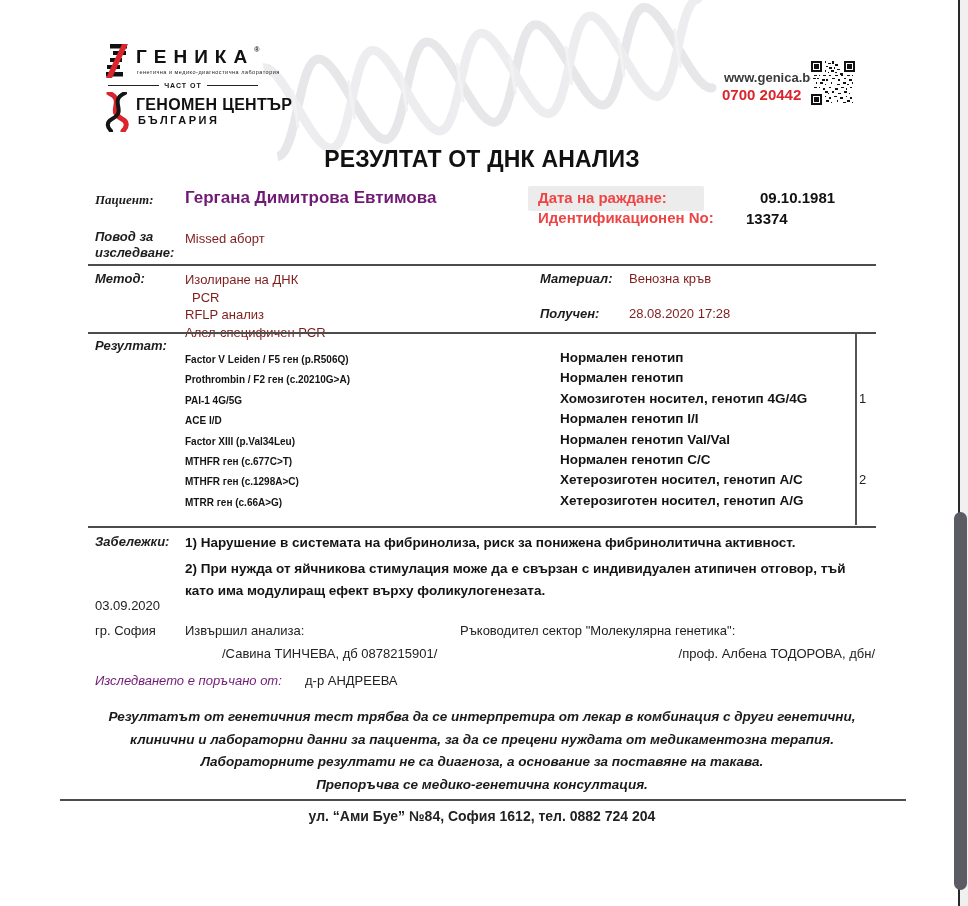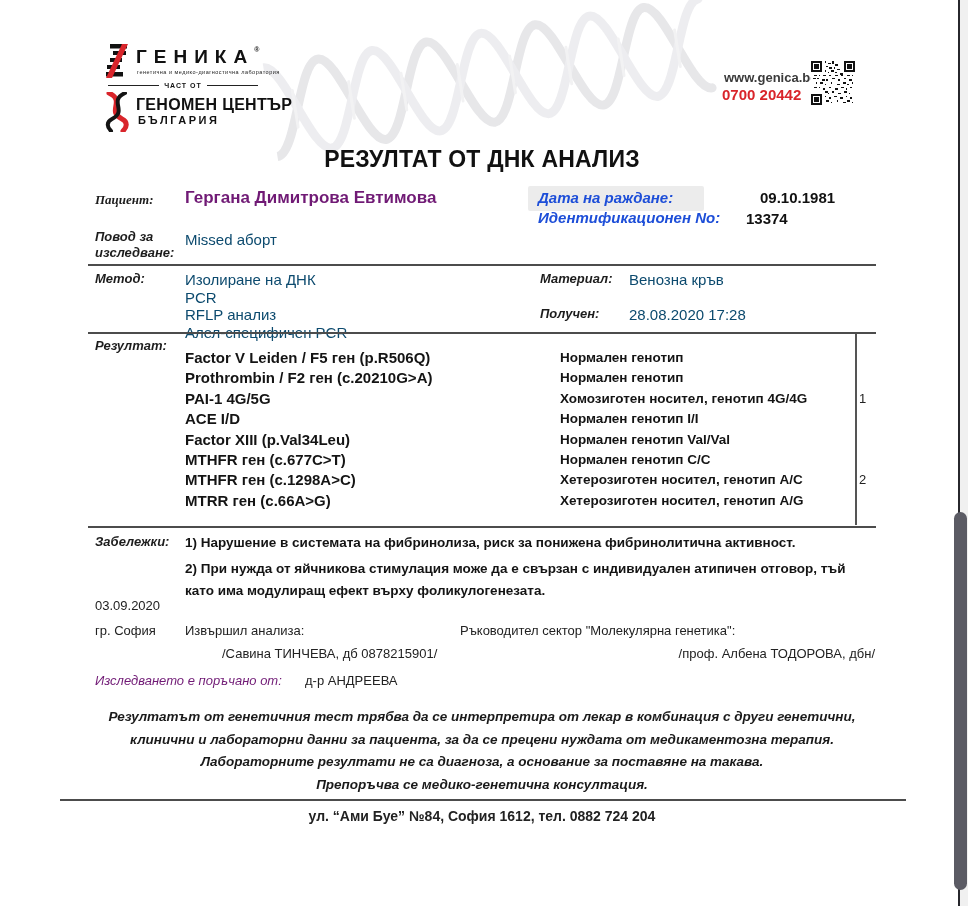--- a/index.html
+++ b/index.html
@@ -15,32 +15,32 @@
   .part-of .rule{flex:1;height:1.5px;background:#222;}
   .part-of .txt{font-size:7px;font-weight:bold;letter-spacing:1px;color:#111;white-space:nowrap;}
   .genomen-line1{font-weight:bold;font-size:16px;color:#111;letter-spacing:.3px;}
   .genomen-line2{font-weight:bold;font-size:11px;color:#111;letter-spacing:2.5px;}
   .website{font-weight:bold;font-size:13px;color:#3a3a3a;}
   .phone{font-weight:bold;font-size:15px;}
 
   
   .doc-title{font-weight:bold;font-size:23px;color:#111;text-align:center;letter-spacing:.2px;}
   .lbl{font-style:italic;font-weight:bold;font-size:13px;color:#1d1d1d;}
-  .val{font-size:15px;color:#0c4a6e;}
+  .val{font-size:13px;color:#7f1d1d;}
   .patient-name{font-size:17px;font-weight:bold;color:#701a75;}
-  .meta-lbl{font-weight:bold;font-size:15px;color:#1d4ed8;font-style:italic;}
+  .meta-lbl{font-weight:bold;font-size:15px;color:#ef4444;}
   .meta-val{font-weight:bold;font-size:15px;color:#111;}
   .hline{height:2px;background:#4c4c4c;}
   .vline{width:2px;background:#555;}
   .shade{background:#ececec;border-radius:2px;}
 
   
   #results-list{width:660px;}
   .result-row{position:relative;height:20.4px;line-height:20.4px;white-space:nowrap;}
-  .row-test{font-weight:bold;font-size:15px;color:#141414;}
+  .row-test{font-weight:bold;font-size:10px;color:#141414;}
   .row-result{position:absolute;left:375px;top:0;font-weight:bold;font-size:13.5px;color:#141414;}
   .row-note{position:absolute;left:674px;top:0;font-size:13px;color:#222;}
 
   
   .remark{font-weight:bold;font-size:13.5px;line-height:22px;color:#141414;margin-bottom:4px;width:690px;}
   .sign{font-size:13px;color:#222;}
   .lbl-plain-italic{font-style:italic;font-size:13px;color:#701a75;}
 
   
   .disclaimer{width:830px;text-align:center;font-weight:bold;font-style:italic;
@@ -144,21 +144,21 @@
   <div class="abs lbl" style="left:95px;top:229px;width:90px;line-height:16px;">Повод за изследване:</div>
   <div class="abs val" style="left:185px;top:231px;">Missed аборт</div>
 
   <div class="abs hline" style="left:88px;top:264px;width:788px;"></div>
 
   <div class="abs lbl" style="left:95px;top:271px;">Метод:</div>
   <div class="abs" style="left:185px;top:271px;">
 
       <div class="val" style="line-height:17.5px;">Изолиране на ДНК</div>
 
-      <div class="val" style="line-height:17.5px;">PCR</div>
+      <div class="val" style="line-height:17.5px;margin-left:7px;">PCR</div>
 
       <div class="val" style="line-height:17.5px;">RFLP анализ</div>
 
       <div class="val" style="line-height:17.5px;">Алел-специфичен PCR</div>
     </div>
   <div class="abs lbl" style="left:540px;top:271px;">Материал:</div>
   <div class="abs val" style="left:629px;top:271px;">Венозна кръв</div>
   <div class="abs lbl" style="left:540px;top:306px;">Получен:</div>
   <div class="abs val" style="left:629px;top:306px;">28.08.2020 17:28</div>
 

